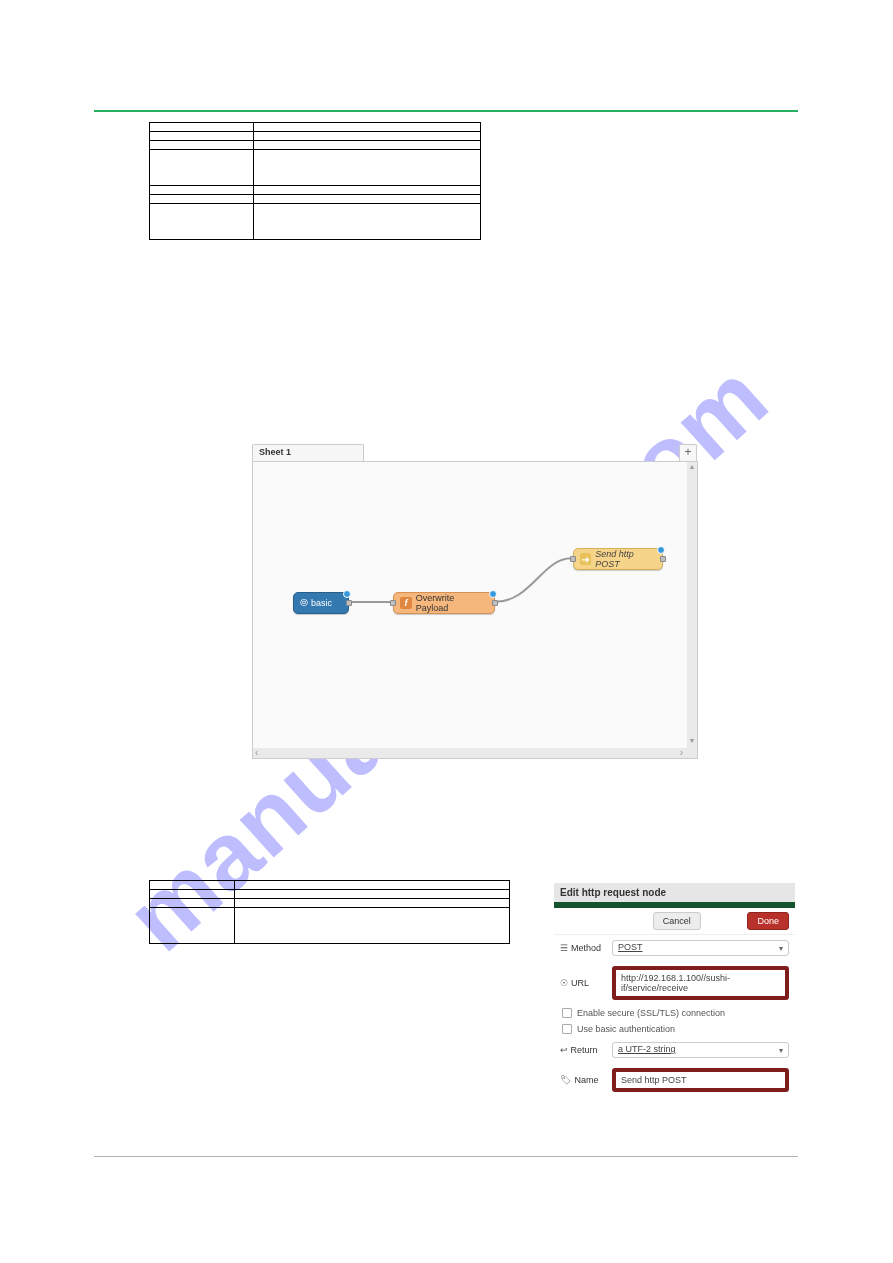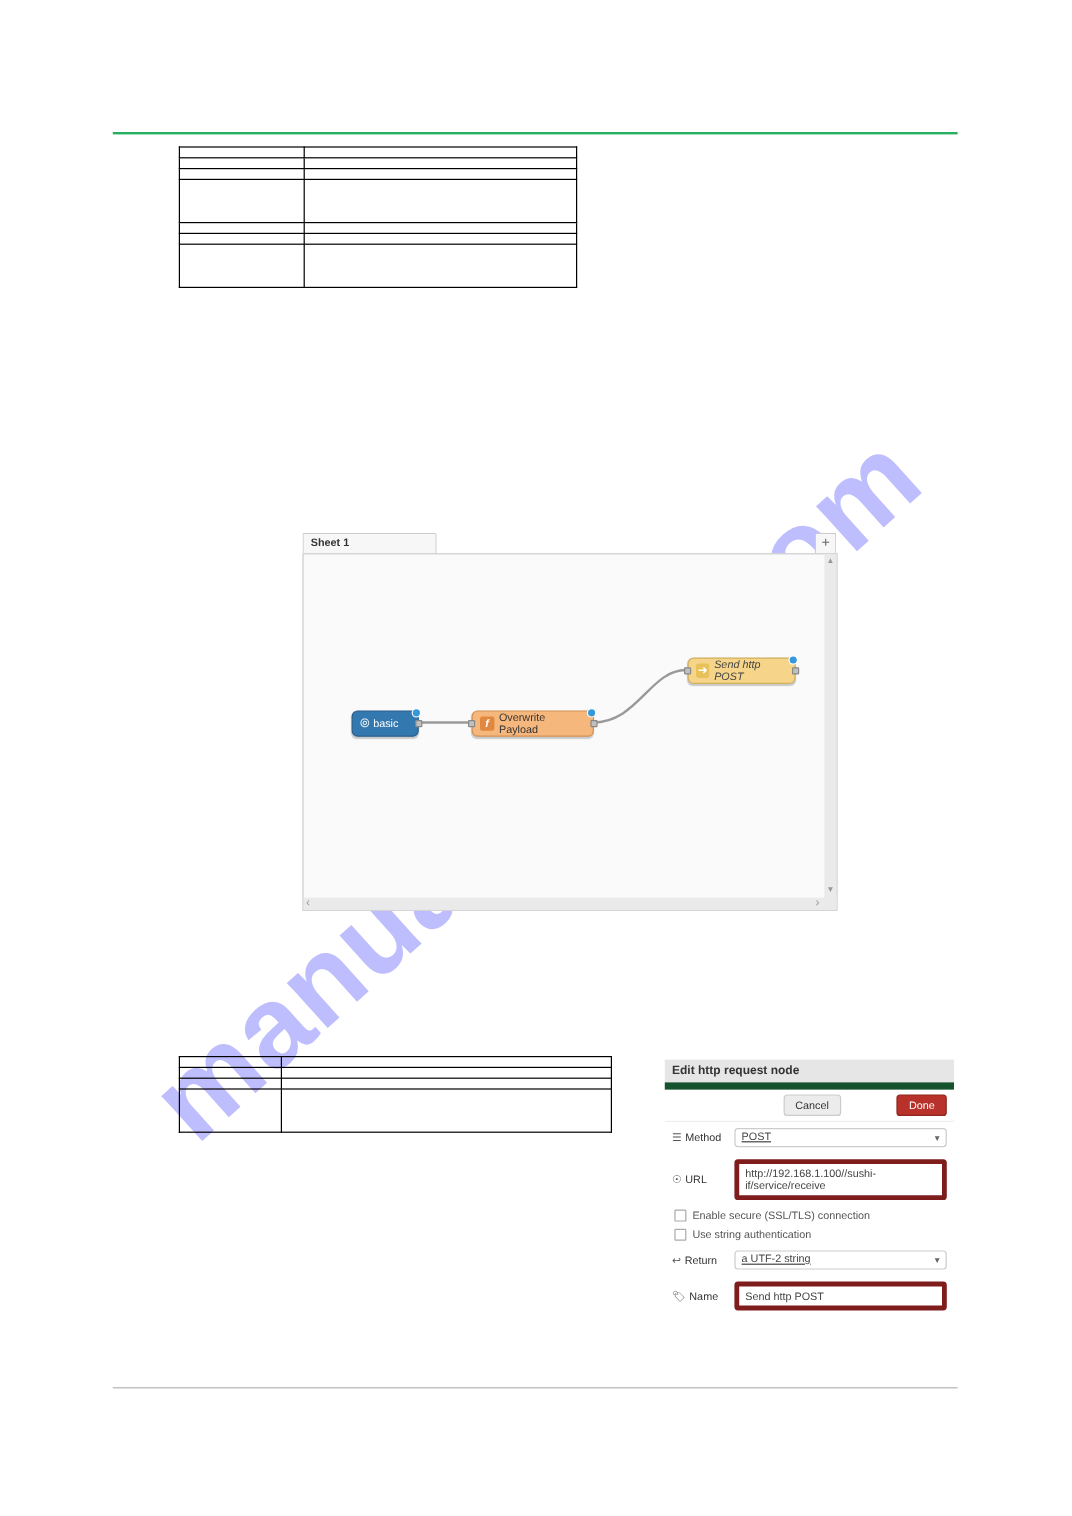--- a/index.html
+++ b/index.html
@@ -184,21 +184,21 @@
         <span>URL</span>
       </div>
     <div class="finput">http://192.168.1.100//sushi-if/service/receive</div>
   </div>
   <div class="fcheck">
     <span class="fcheckbox"></span>
     <span>Enable secure (SSL/TLS) connection</span>
   </div>
   <div class="fcheck">
     <span class="fcheckbox"></span>
-    <span>Use string authentication</span>
+    <span>Use basic authentication</span>
   </div>
   <div class="frow">
     <div class="flabel">
         <span class="ic">↩</span>
         <span>Return</span>
       </div>
     <div class="fselect">a UTF-2 string</div>
   </div>
   <div class="frow">
     <div class="flabel">

